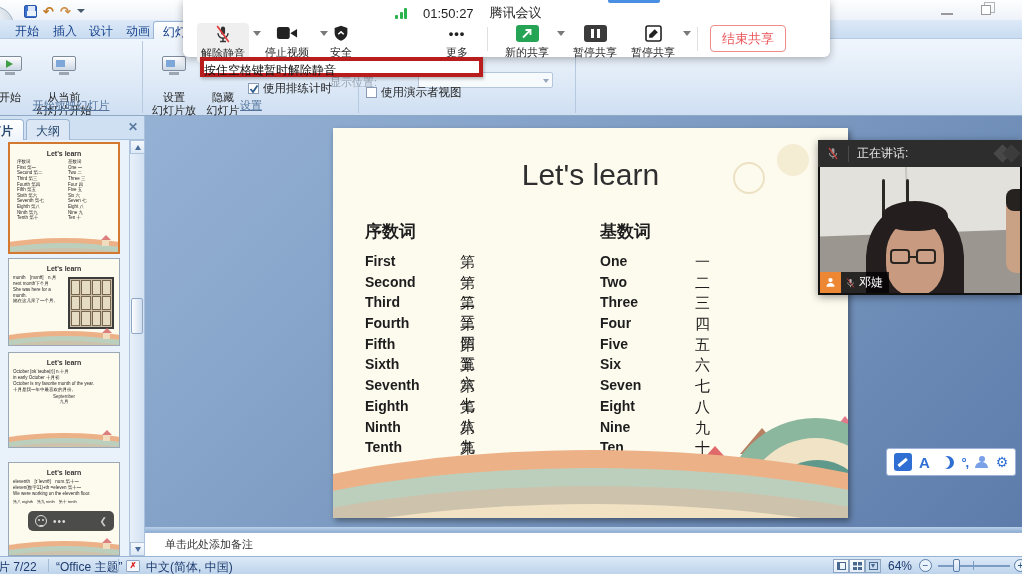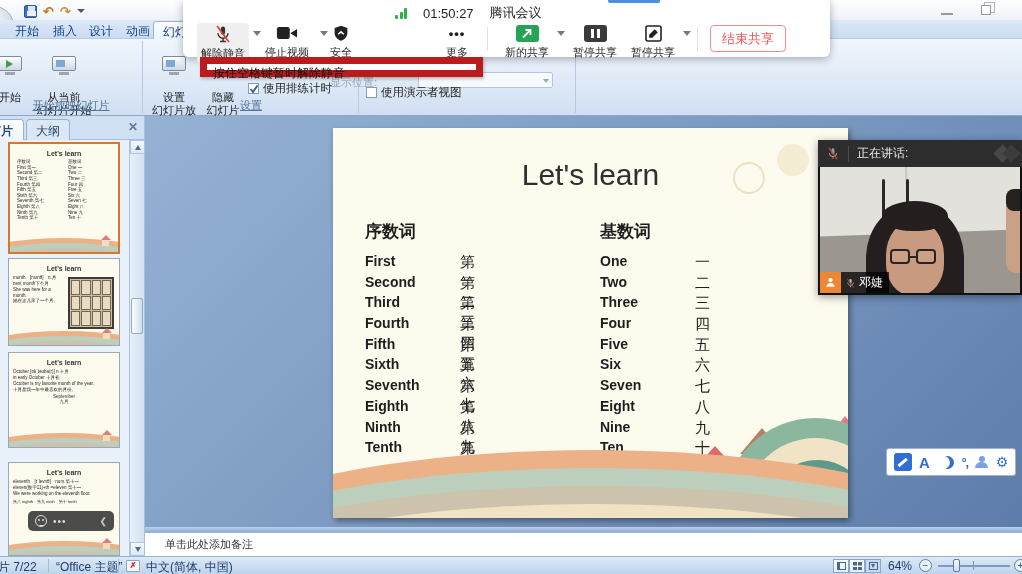--- a/index.html
+++ b/index.html
@@ -121,21 +121,21 @@
   .msep { position:absolute; top:27px; width:1px; height:24px; background:#e0e0e0; }
   .endshare { position:absolute; left:527px; top:25px; width:76px; height:27px; border:1px solid #ef8b8b; border-radius:4px; color:#e9575a; font-size:13px; text-align:center; line-height:25px; background:#fff; }
   .share-ic { width:23px; height:17px; background:#26a455; border-radius:3px; position:relative; }
   .share-ic svg { position:absolute; left:4px; top:2px; }
   .pause-ic { width:23px; height:17px; background:#3b3b3b; border-radius:3px; display:flex; align-items:center; justify-content:center; gap:3px; }
   .pause-ic i { width:3px; height:9px; background:#fff; }
   .wctrl { position:absolute; top:6px; z-index:2; }
   .wmin { width:12px; height:9px; border-bottom:2px solid #9a9a9a; }
   .wrestore { width:10px; height:10px; border:1.5px solid #9a9a9a; position:relative; background:#fff; }
   .wrestore::before { content:""; position:absolute; left:2px; top:-4px; width:9px; height:9px; border:1.5px solid #b5b5b5; z-index:-1; }
-  .tooltip { position:absolute; left:200px; top:57px; width:283px; height:20px; background:#ffffff; border:7px solid #b91c1c; box-shadow:1px 2px 3px rgba(0,0,0,.25); font-size:12px; color:#111; line-height:18px; padding-left:6px; z-index:55; }
+  .tooltip { position:absolute; left:200px; top:57px; width:283px; height:20px; background:#ffffff; border:4px solid #b91c1c; box-shadow:1px 2px 3px rgba(0,0,0,.25); font-size:12px; color:#111; line-height:18px; z-index:55; }
 
   
   .vpanel { position:absolute; left:818px; top:140px; width:204px; height:155px; background:#111; z-index:60; box-shadow:0 2px 8px rgba(0,0,0,.4); }
   .vhead2 { position:absolute; left:0; top:0; width:100%; height:27px; background:#2d2d2d; display:flex; align-items:center; }
   .vhead2 .sep { width:1px; height:16px; background:#4a4a4a; margin:0 8px; }
   .vhead2 .txt { color:#e8e8e8; font-size:12px; }
   .vlogo { position:absolute; right:26px; top:5px; }
   .vlogo i { position:absolute; width:13px; height:13px; transform:rotate(45deg); }
   .vframe { position:absolute; left:2px; top:27px; right:2px; bottom:2px; background:#9b968f; overflow:hidden; }
   .cabinet { position:absolute; left:-10px; top:-6px; width:220px; height:72px; background:#e3e1dc; transform:rotate(-2deg); }

